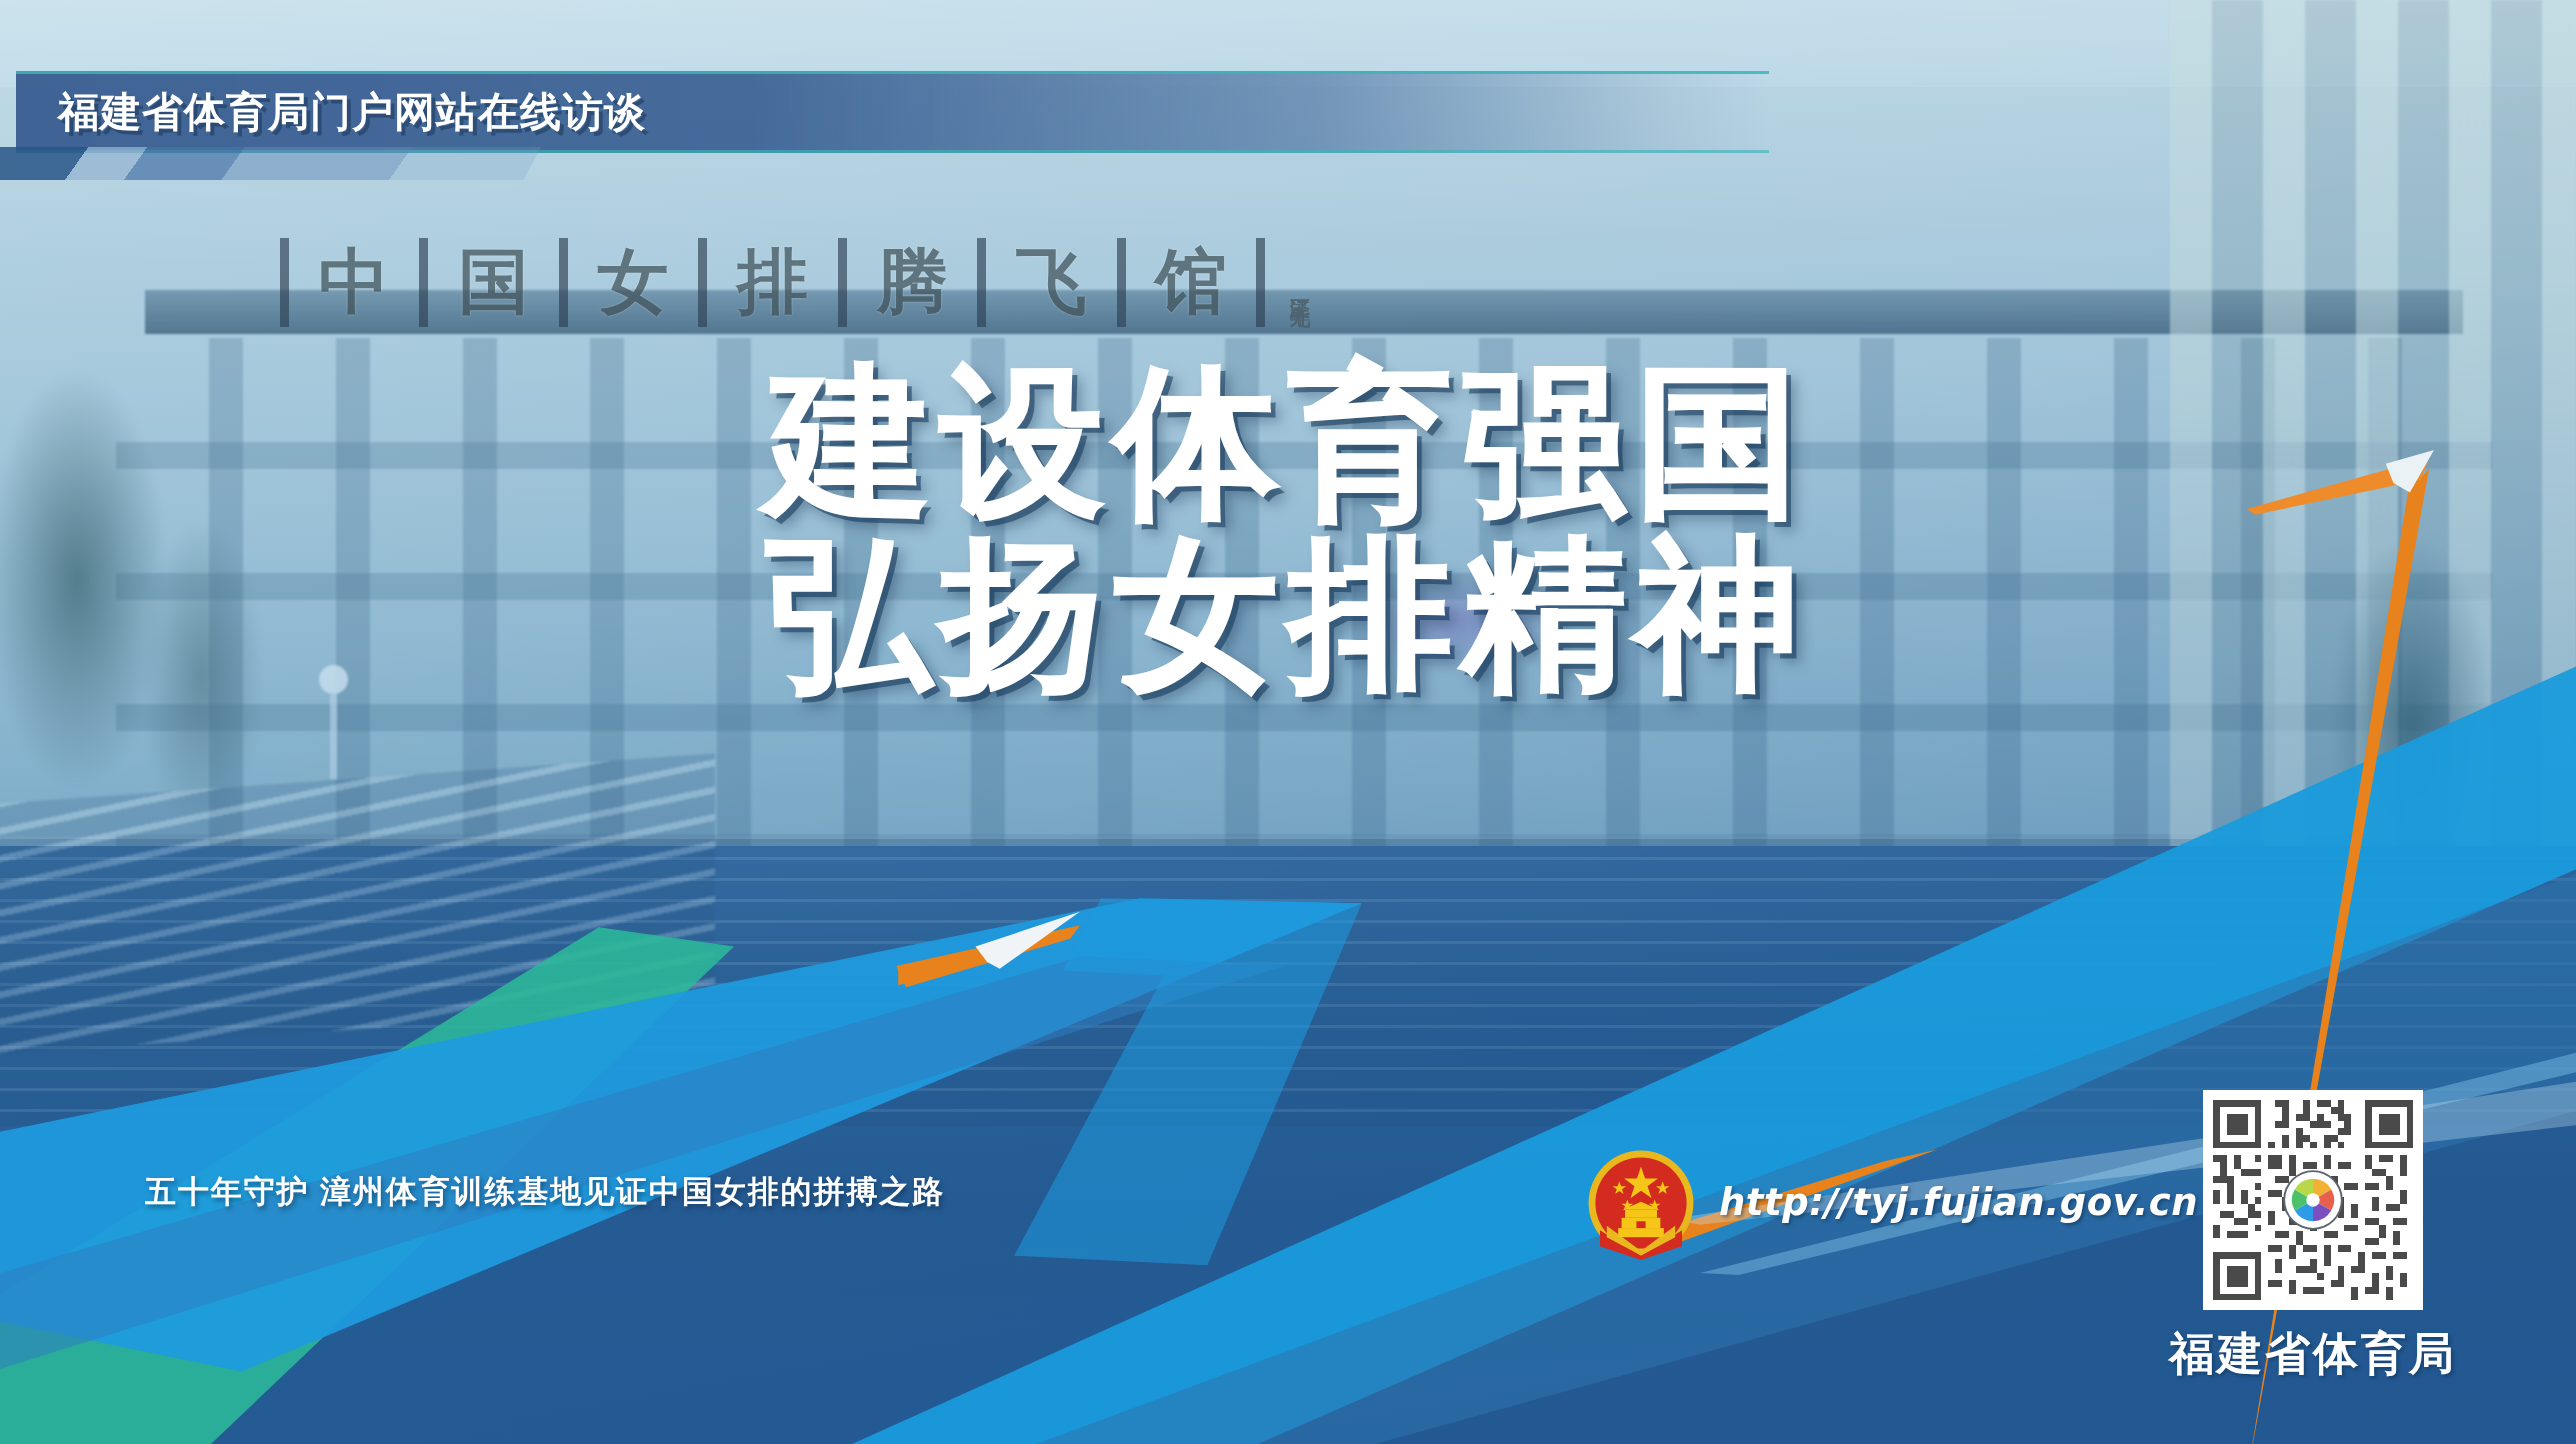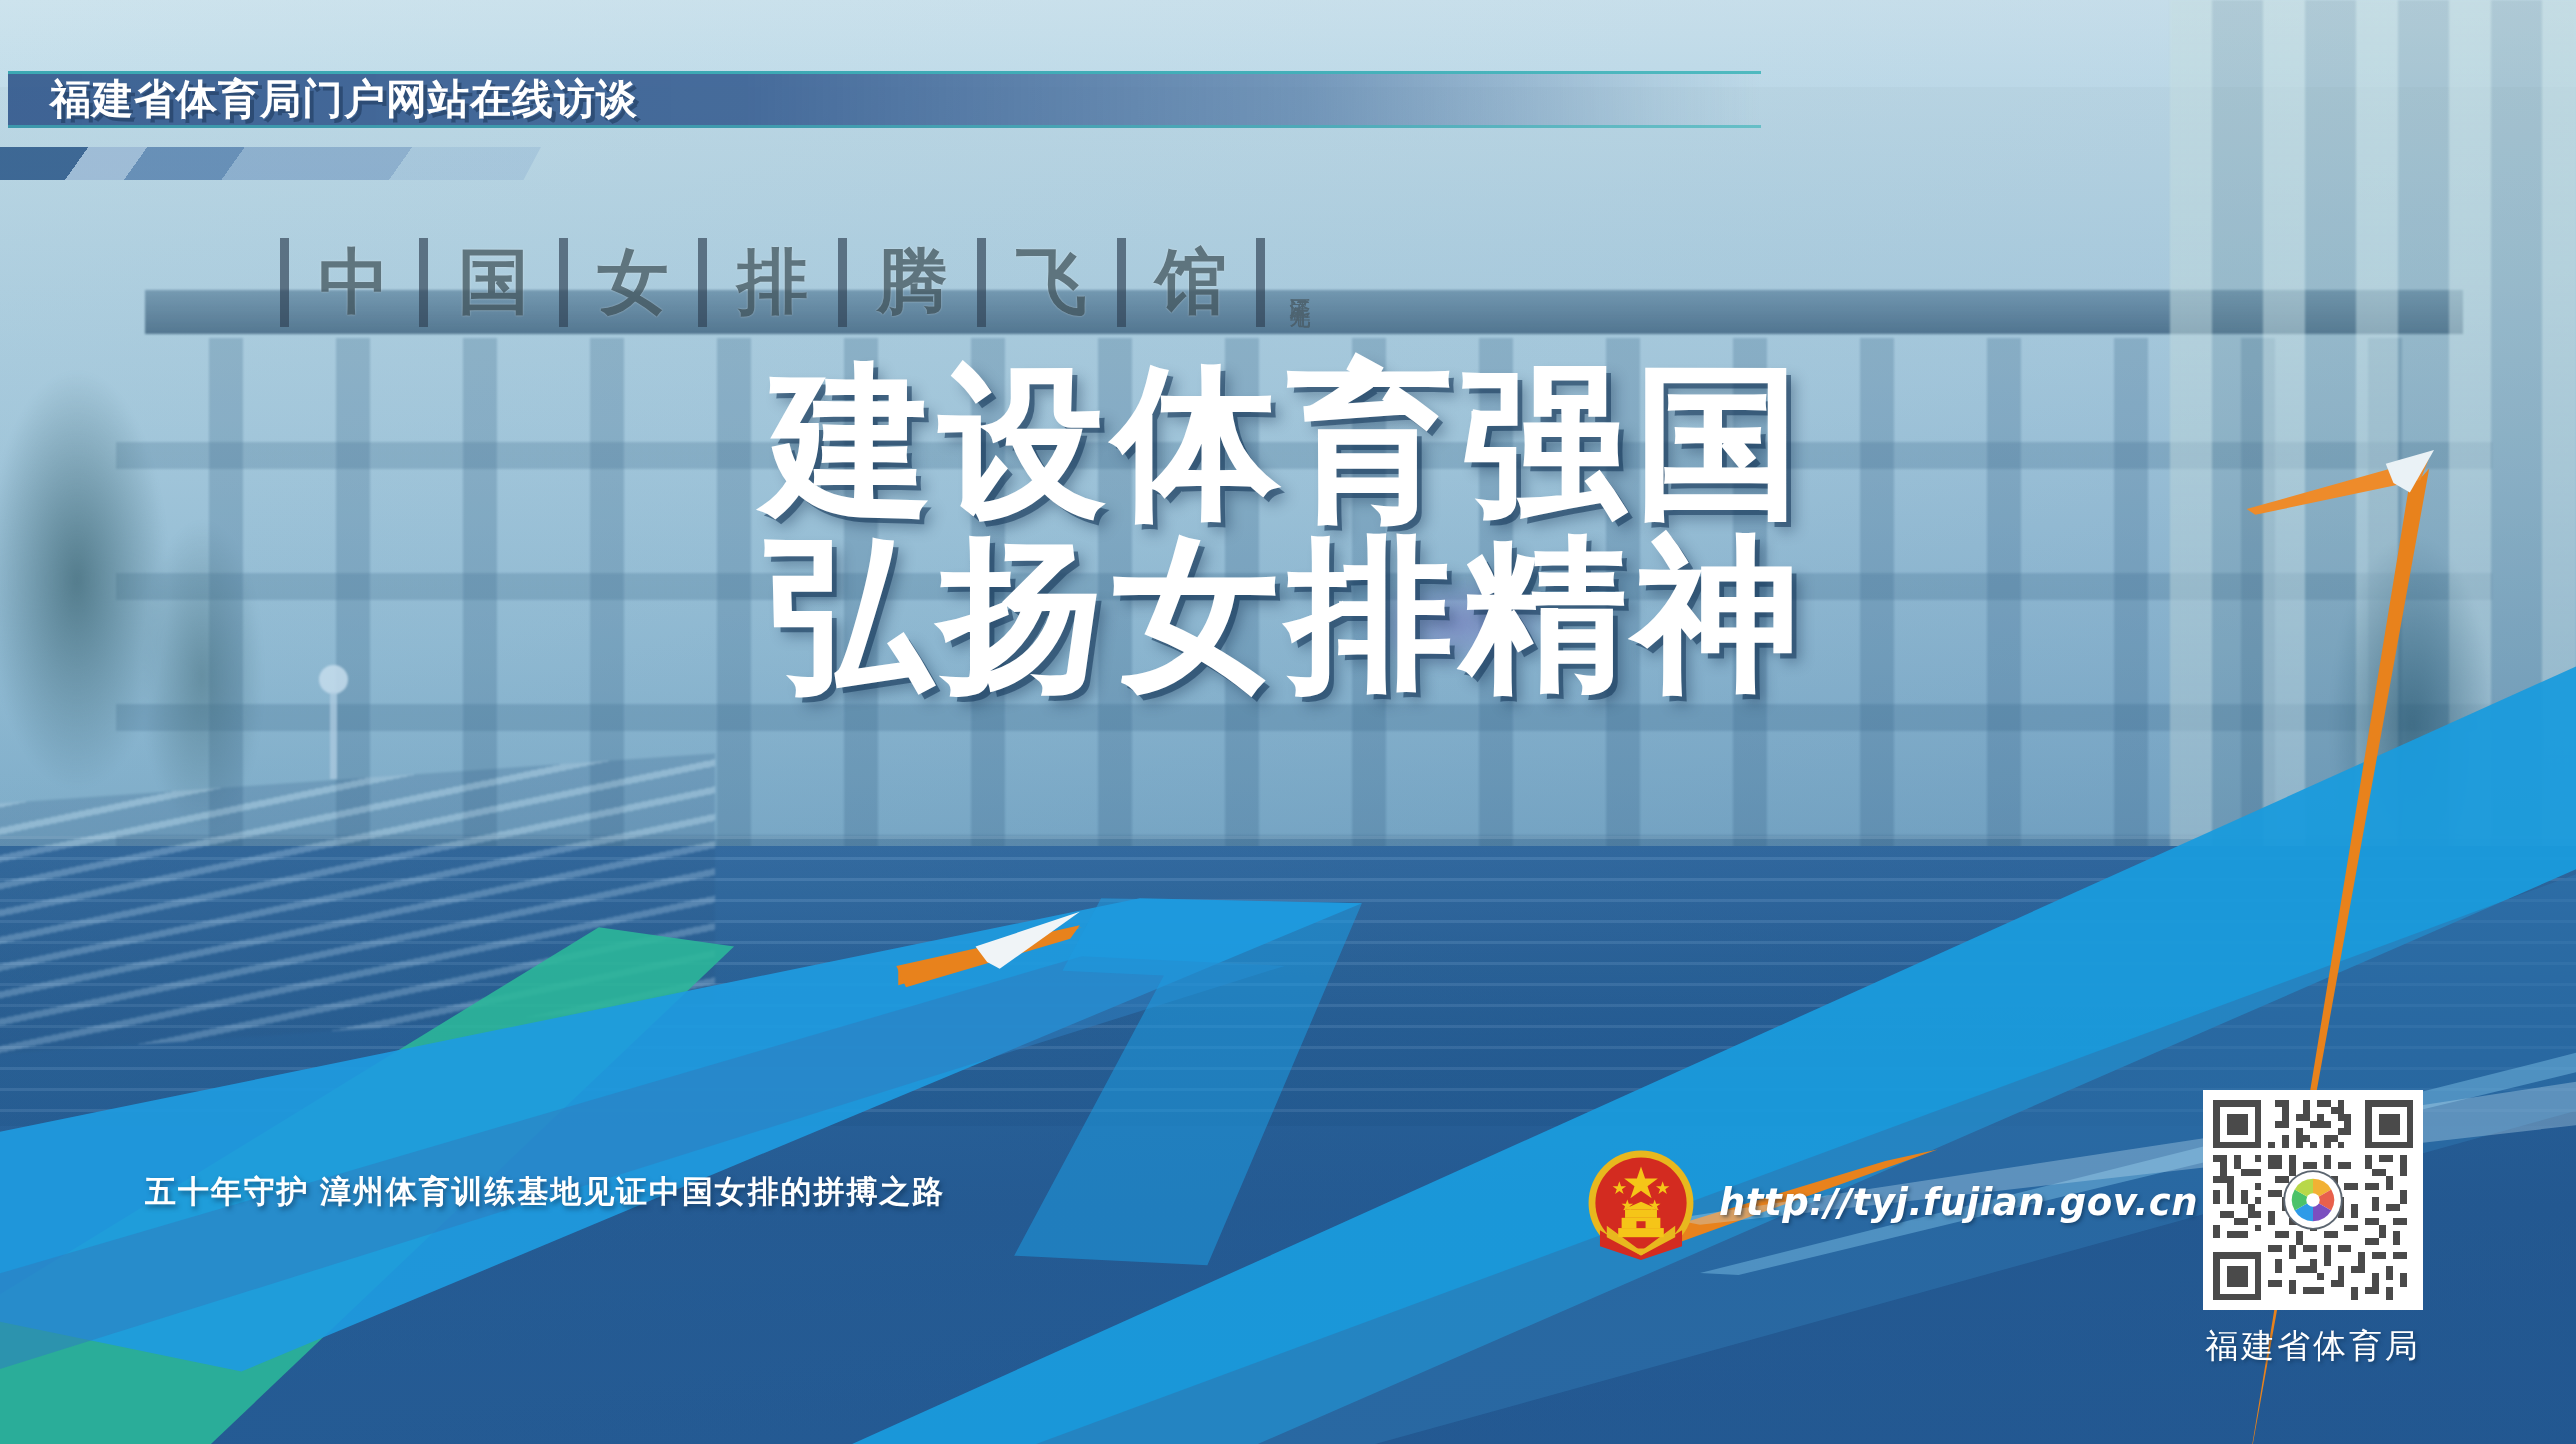--- a/index.html
+++ b/index.html
@@ -110,22 +110,22 @@
         rgba(25,85,150,.30) 70%,
         rgba(20,75,140,.38) 100%);
   }
 
   
   .ribbons{ position:absolute; inset:0; }
   .ribbons svg{ position:absolute; inset:0; width:100%; height:100%; display:block; }
 
   
   .topbar{
-    position:absolute; left:8px; top:71px;
-    width:1753px; height:57px;
+    position:absolute; left:16px; top:71px;
+    width:1753px; height:82px;
     background:linear-gradient(90deg,
       rgba(58,95,145,.96) 0%,
       rgba(62,100,150,.94) 42%,
       rgba(70,110,158,.62) 74%,
       rgba(80,120,165,.12) 94%,
       rgba(80,120,165,0) 100%);
     border-top:3.9px solid rgba(60,180,185,.85);
     border-bottom:3.9px solid rgba(60,180,185,.65);
     display:flex; align-items:center;
   }
@@ -243,21 +243,21 @@
     position:absolute; left:50%; top:50%; width:50px; height:50px;
     transform:translate(-50%,-50%);
     border-radius:50%;
     background:#ffffff;
     box-shadow:0 0 0 2.9px #ffffff, 0 0 0 4.8px #5b6570;
     overflow:hidden;
   }
   .qr-center svg{ width:50px; height:50px; }
   .qr-label{
     margin-top:13.5px;
-    color:#ffffff; font-size:33px; font-weight:normal; letter-spacing:2.9px;
+    color:#ffffff; font-size:45px; font-weight:bold; letter-spacing:2.9px;
     white-space:nowrap;
     text-shadow:1.9px 1.9px 3.9px rgba(10,40,70,.5);
   }
 </style>
 </head>
 <body>
 
 <div class="poster">
 
   <div class="photo">

